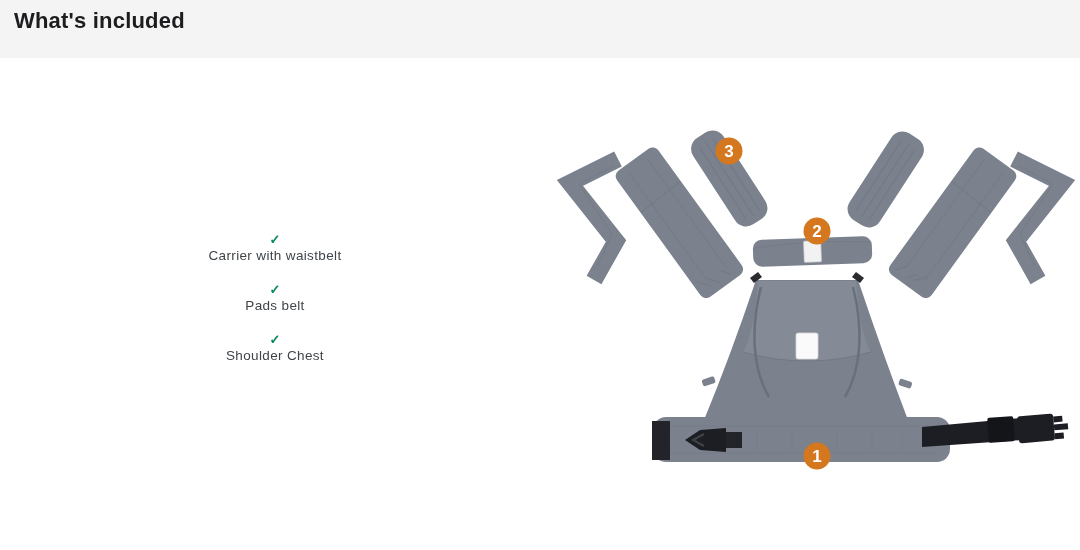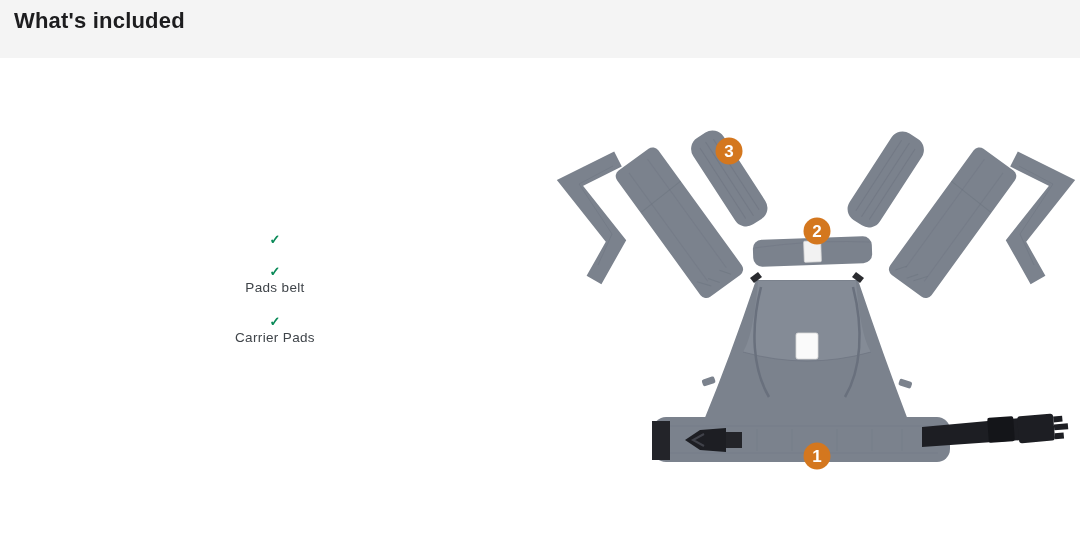--- a/index.html
+++ b/index.html
@@ -55,28 +55,29 @@
 
 <div class="stage">
 
   <div class="section-header">
     <h1>What's included</h1>
   </div>
 
   <div class="included-list">
     <div class="included-item">
       <span class="check">✓</span>
+      <span class="included-label">Carrier with waistbelt</span>
     </div>
     <div class="included-item">
       <span class="check">✓</span>
       <span class="included-label">Pads belt</span>
     </div>
     <div class="included-item">
       <span class="check">✓</span>
-      <span class="included-label">Carrier Pads</span>
+      <span class="included-label">Shoulder Chest</span>
     </div>
   </div>
 
   <div class="product-image" role="img" aria-label="Disassembled grey baby carrier laid flat: carrier body with waistbelt, chest belt and two shoulder pads, numbered 1 to 3">
     <svg viewBox="0 0 528 400" width="528" height="400" xmlns="http://www.w3.org/2000/svg">
 
       <g>
         <path d="M66 64 L18 88 L64 146 L42 185" fill="none" stroke="#7b828d" stroke-width="17" stroke-linejoin="miter"></path>
         <path class="fold" d="M61 71 L27 89 L60 139 L46 170" stroke-width="1" opacity="0.4"></path>
       </g>

